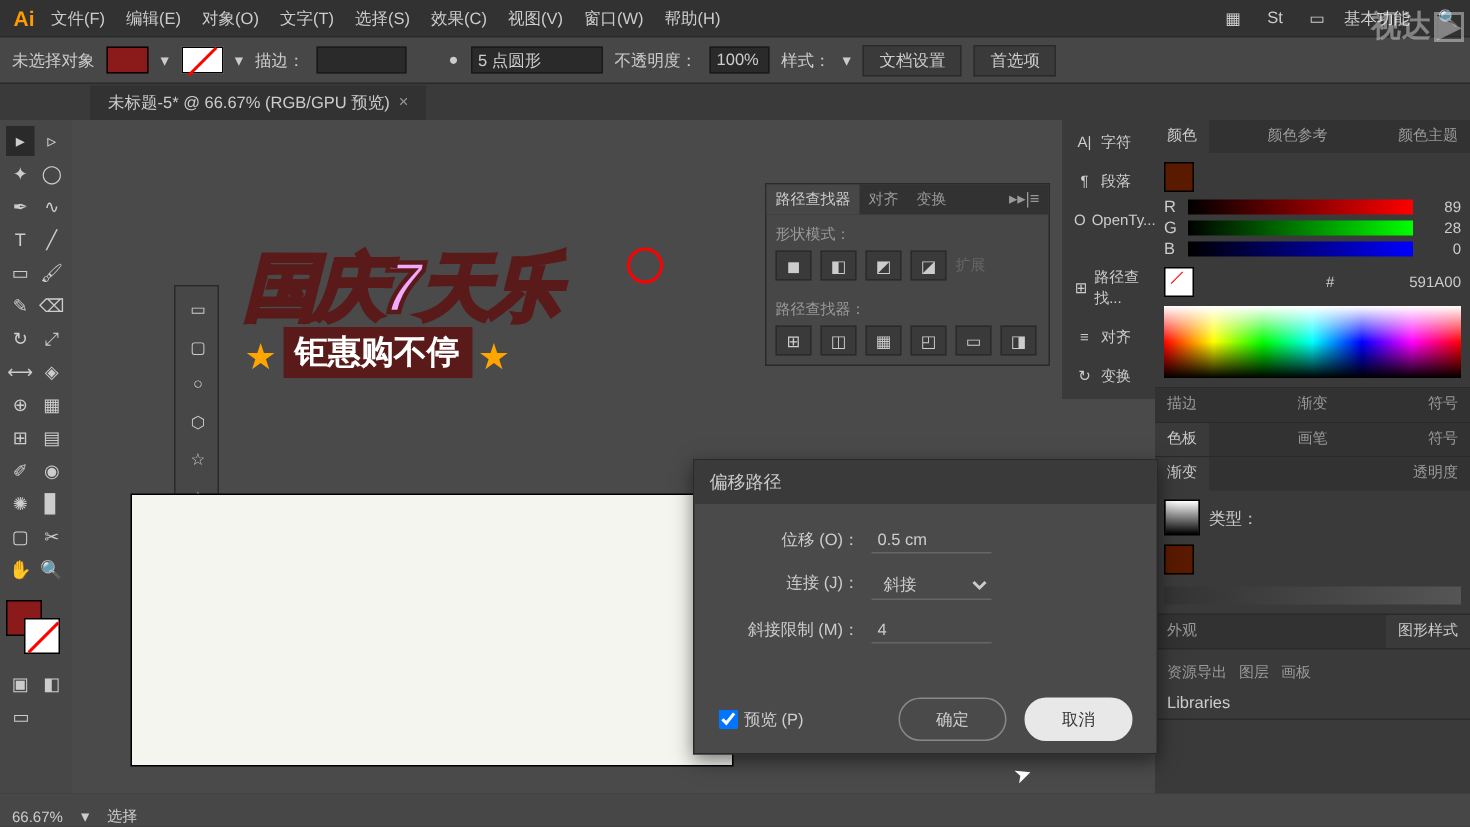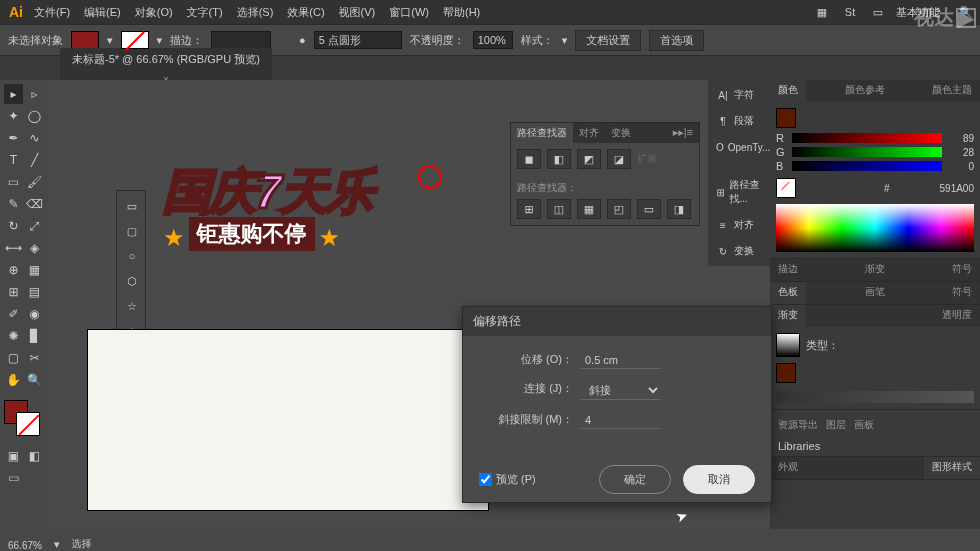--- a/index.html
+++ b/index.html
@@ -18,21 +18,21 @@
     .color-swatch { width: 28px; height: 18px; border: 1px solid #000; }
     .fill-swatch { background: #8b1a1a; }
     .stroke-swatch { background: #fff; position: relative; }
     .stroke-swatch::after { content: ''; position: absolute; width: 100%; height: 2px; background: red; top: 50%; left: 0; transform: rotate(-45deg); }
     .options-label { color: #ccc; }
     .options-input { background: #2a2a2a; border: 1px solid #1a1a1a; color: #ccc; padding: 1px 4px; width: 60px; height: 18px; font-size: 11px; }
     .opacity-input { width: 40px; }
     .options-button { background: #3a3a3a; border: 1px solid #2a2a2a; padding: 2px 10px; color: #ccc; font-size: 11px; }
     
     .tab-bar { height: 24px; background: #3a3a3a; display: flex; align-items: center; padding-left: 60px; }
-    .doc-tab { background: #323232; padding: 4px 12px; color: #ccc; font-size: 11px; display: flex; align-items: center; gap: 6px; flex-direction: column; }
+    .doc-tab { background: #323232; padding: 4px 12px; color: #ccc; font-size: 11px; display: flex; align-items: center; gap: 6px; }
     .tab-close { color: #999; cursor: pointer; }
     
     .main-area { position: absolute; top: 80px; left: 0; right: 0; bottom: 22px; display: flex; }
     
     .toolbox { width: 48px; background: #474747; padding: 4px; display: flex; flex-direction: column; gap: 2px; }
     .tool-row { display: flex; gap: 2px; }
     .tool-btn { width: 20px; height: 20px; display: flex; align-items: center; justify-content: center; cursor: pointer; color: #ccc; font-size: 12px; }
     .tool-btn.active { background: #2a2a2a; }
     .tool-colors { margin-top: 8px; position: relative; width: 36px; height: 36px; }
     .fill-color { position: absolute; width: 24px; height: 24px; background: #8b1a1a; border: 1px solid #000; top: 0; left: 0; }
@@ -311,34 +311,34 @@
       <div class="panel-body">
         <div class="grad-row">
           <div class="grad-preview"></div>
           <span>类型：</span>
         </div>
         <div class="swatch-sm" style="background:#591a00;margin-top:6px"></div>
         <div class="grad-bar"></div>
       </div>
     </div>
 
+    <div class="panel">
+      <div class="panel-tabs">
+        <span class="panel-tab">外观</span>
+        <span class="panel-tab active">图形样式</span>
+      </div>
+    </div>
+
     <div class="panel libs-panel">
       <div class="libs-tabs">
         <span>资源导出</span>
         <span>图层</span>
         <span>画板</span>
       </div>
       <div style="color:#ccc;font-size:11px;margin-top:4px">Libraries</div>
-    </div>
-
-    <div class="panel">
-      <div class="panel-tabs">
-        <span class="panel-tab">外观</span>
-        <span class="panel-tab active">图形样式</span>
-      </div>
     </div>
   </div>
 </div>
 
 <div class="panel-dock">
   <div class="dock-item">
       <span class="dock-icon">A|</span>
       <span>字符</span>
     </div>
   <div class="dock-item">
@@ -365,20 +365,21 @@
 </div>
 
 <div class="pathfinder-panel">
   <div class="pf-tabs">
     <span class="pf-tab active">路径查找器</span>
     <span class="pf-tab">对齐</span>
     <span class="pf-tab">变换</span>
     <span style="margin-left:auto;padding:3px 6px;color:#999">▸▸|≡</span>
   </div>
   <div class="pf-section">
+    <div class="pf-label">形状模式：</div>
     <div class="pf-icons">
       <div class="pf-icon">◼</div>
       <div class="pf-icon">◧</div>
       <div class="pf-icon">◩</div>
       <div class="pf-icon">◪</div>
       <span style="color:#666;font-size:10px;align-self:center">扩展</span>
     </div>
   </div>
   <div class="pf-section">
     <div class="pf-label">路径查找器：</div>

